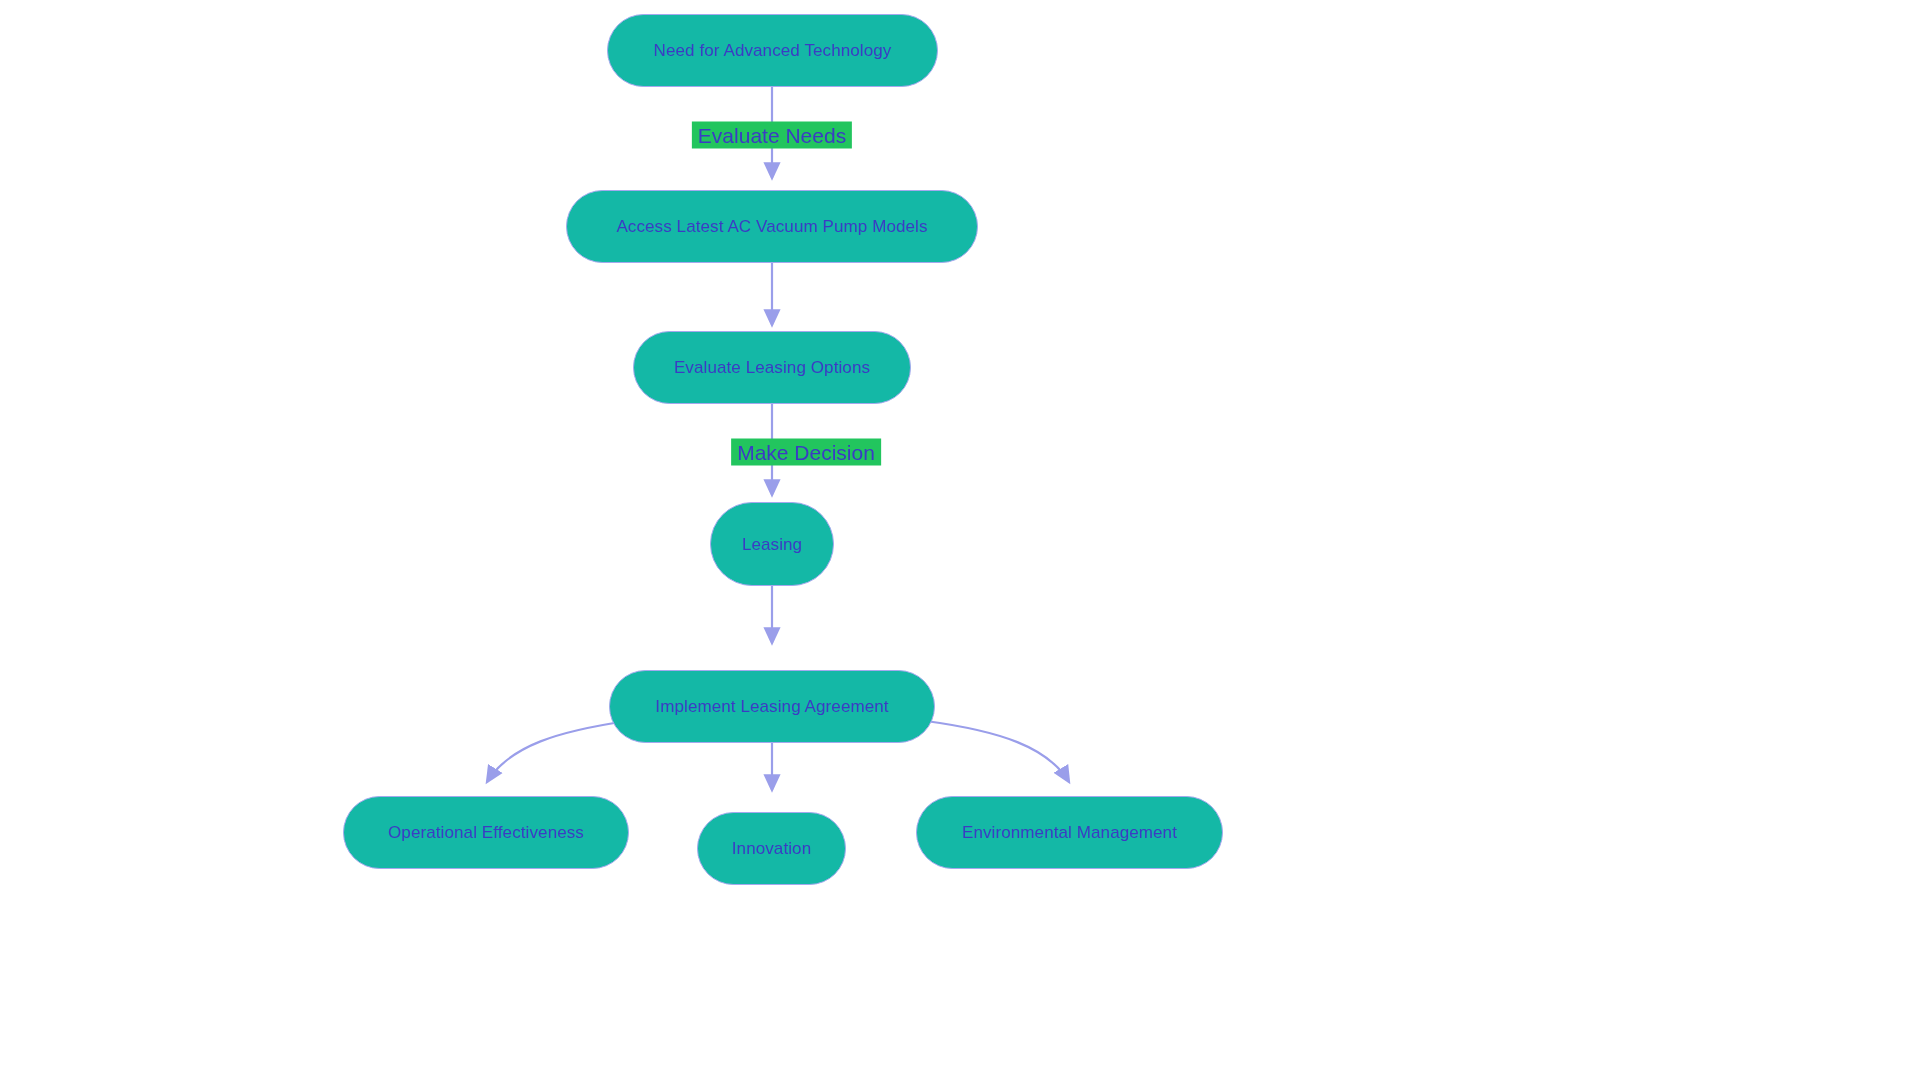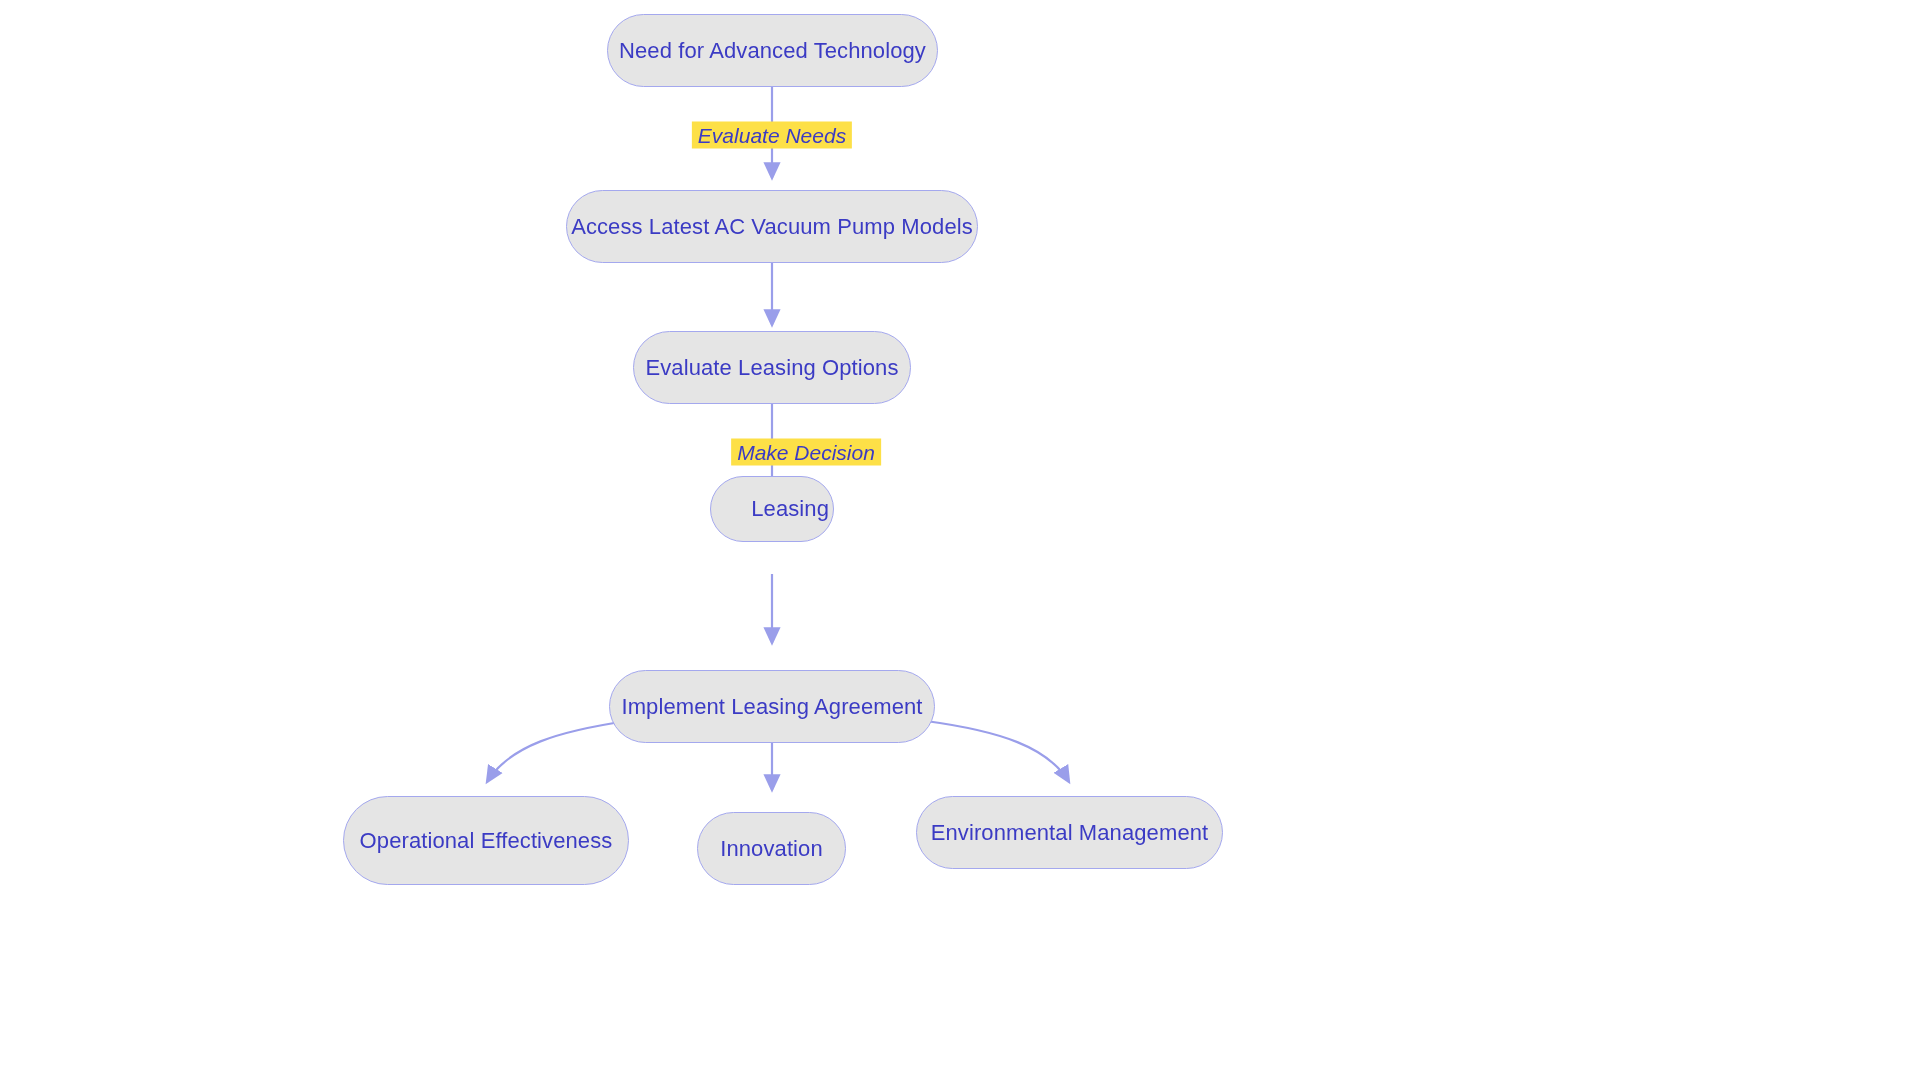--- a/index.html
+++ b/index.html
@@ -22,47 +22,46 @@
     position: absolute;
     left: 0;
     top: 0;
     width: 1920px;
     height: 1080px;
     pointer-events: none;
   }
   .node {
     position: absolute;
     box-sizing: border-box;
-    background: #e5e5e5;
+    background: #14b8a6;
     border: 1.6px solid #a4a8ee;
     border-radius: 999px;
     display: flex;
     align-items: center;
     justify-content: center;
     color: #3b3bc4;
-    font-size: 22px;
+    font-size: 17px;
     font-weight: 400;
     letter-spacing: 0.1px;
     white-space: nowrap;
     line-height: 1;
   }
   .node-label {
     display: block;
     padding: 0 4px;
   }
   .edge-label {
     position: absolute;
     color: #3b3bc4;
     font-size: 21px;
     line-height: 1;
     white-space: nowrap;
-    background: #fde047;
+    background: #22c55e;
     padding: 3px 6px;
     transform: translate(-50%, -50%);
-    font-style: italic;
   }
 </style>
 </head>
 <body>
 
 <div id="canvas">
 
   <svg id="edge-layer" viewBox="0 0 1920 1080" width="1920" height="1080" xmlns="http://www.w3.org/2000/svg">
     <defs>
       <marker id="arrowhead" markerWidth="9" markerHeight="9" refX="7.2" refY="4.5" orient="auto" markerUnits="strokeWidth">
@@ -95,29 +94,29 @@
   </div>
 
   <div class="node" style="left:566px; top:184px; width:412px; height:73px;margin-top:6px;">
     <span class="node-label">Access Latest AC Vacuum Pump Models</span>
   </div>
 
   <div class="node" style="left:633px; top:331px; width:278px; height:73px;">
     <span class="node-label">Evaluate Leasing Options</span>
   </div>
 
-  <div class="node" style="left:710px; top:476px; width:124px; height:66px;justify-content:flex-end;">
+  <div class="node" style="left:710px; top:502px; width:124px; height:84px;">
     <span class="node-label">Leasing</span>
   </div>
 
   <div class="node" style="left:609px; top:670px; width:326px; height:73px;">
     <span class="node-label">Implement Leasing Agreement</span>
   </div>
 
-  <div class="node" style="left:343px; top:796px; width:286px; height:89px;">
+  <div class="node" style="left:343px; top:796px; width:286px; height:73px;">
     <span class="node-label">Operational Effectiveness</span>
   </div>
 
   <div class="node" style="left:697px; top:796px; width:149px; height:73px;margin-top:16px;">
     <span class="node-label">Innovation</span>
   </div>
 
   <div class="node" style="left:916px; top:796px; width:307px; height:73px;text-align:center;">
     <span class="node-label">Environmental Management</span>
   </div>

